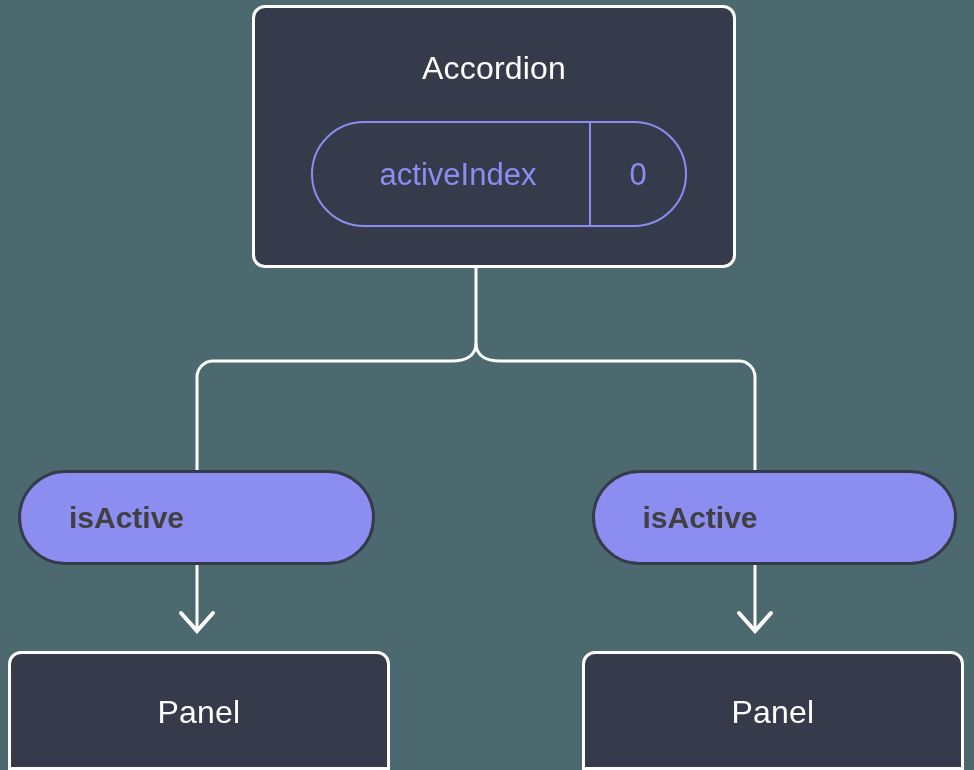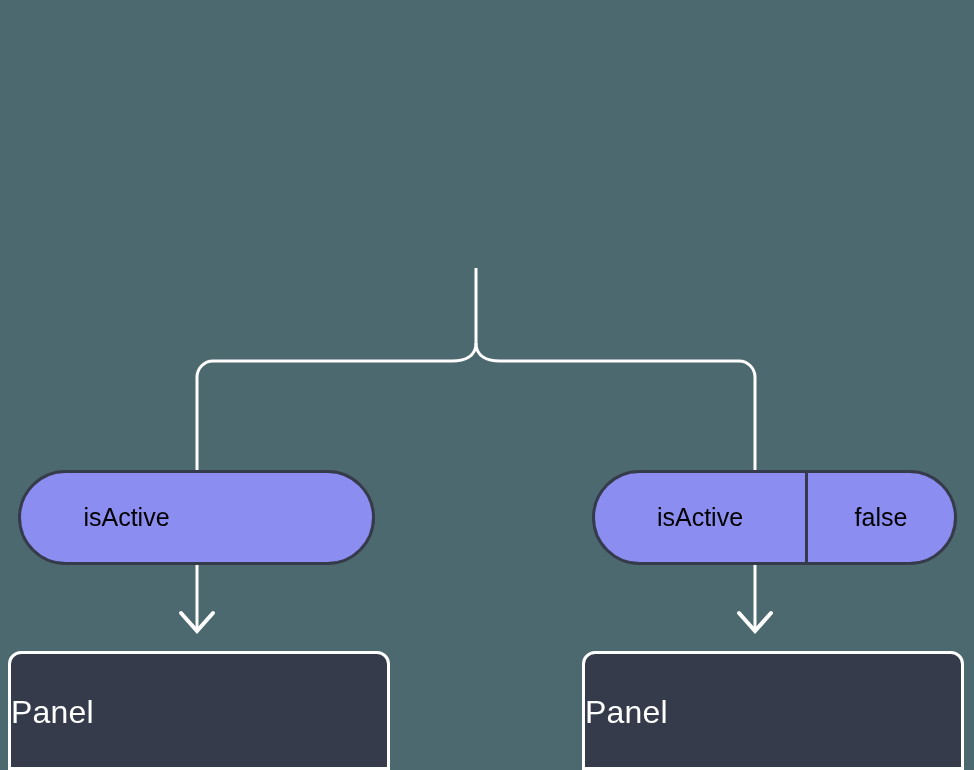--- a/index.html
+++ b/index.html
@@ -118,23 +118,23 @@
     left: 592px;
     top: 470px;
     width: 365px;
     height: 95px;
   }
   .pill-filled .pill-key,
   .pill-filled .pill-val {
     display: flex;
     align-items: center;
     justify-content: center;
-    color: #000000;
-    font-size: 25px;
-    font-weight: 400;
+    color: #404040;
+    font-size: 30px;
+    font-weight: 700;
     line-height: 1;
   }
   #pill-is-active-true .pill-key { flex: 0 0 211px; }
   #pill-is-active-true .pill-val {
     flex: 1 1 auto;
     border-left: 3px solid #353b4a;
   }
   #pill-is-active-false .pill-key { flex: 0 0 210px; }
   #pill-is-active-false .pill-val {
     flex: 1 1 auto;
@@ -156,20 +156,21 @@
     width: 382px;
     height: 119px;
     border-bottom-left-radius: 0;
     border-bottom-right-radius: 0;
   }
   .leaf-label {
     position: absolute;
     left: 0;
     right: 0;
     top: 42px;
+    text-align: center;
     color: #ffffff;
     font-size: 32px;
     font-weight: 500;
     letter-spacing: 0.2px;
     line-height: 1;
   }
 </style>
 </head>
 <body>
 
@@ -186,28 +187,36 @@
 
     <path d="M 739 361 A 16 16 0 0 1 755 377 L 755 470" fill="none" stroke="#ffffff" stroke-width="3" stroke-linecap="butt"></path>
 
     <path d="M 197 565 L 197 632" fill="none" stroke="#ffffff" stroke-width="3" stroke-linecap="butt"></path>
     <path d="M 181 613 L 197 631 L 213 613" fill="none" stroke="#ffffff" stroke-width="4" stroke-linecap="round" stroke-linejoin="miter"></path>
 
     <path d="M 755 565 L 755 632" fill="none" stroke="#ffffff" stroke-width="3" stroke-linecap="butt"></path>
     <path d="M 739 613 L 755 631 L 771 613" fill="none" stroke="#ffffff" stroke-width="4" stroke-linecap="round" stroke-linejoin="miter"></path>
   </svg>
 
+  <div class="node-box" id="node-accordion">
+
+    <div class="node-title">Accordion</div>
+
+    <div class="pill-outline" id="pill-active-index">
+      <span class="pill-key">activeIndex</span>
+      <span class="pill-val">0</span>
+    </div>
+  </div>
 
   <div class="pill-filled" id="pill-is-active-true">
     <span class="pill-key">isActive</span>
   </div>
 
   <div class="pill-filled" id="pill-is-active-false">
     <span class="pill-key">isActive</span>
-    <span class="pill-val">false</span>
   </div>
 
   <div class="node-box" id="node-panel-left">
     <div class="leaf-label">Panel</div>
   </div>
 
   <div class="node-box" id="node-panel-right">
     <div class="leaf-label">Panel</div>
   </div>
 

